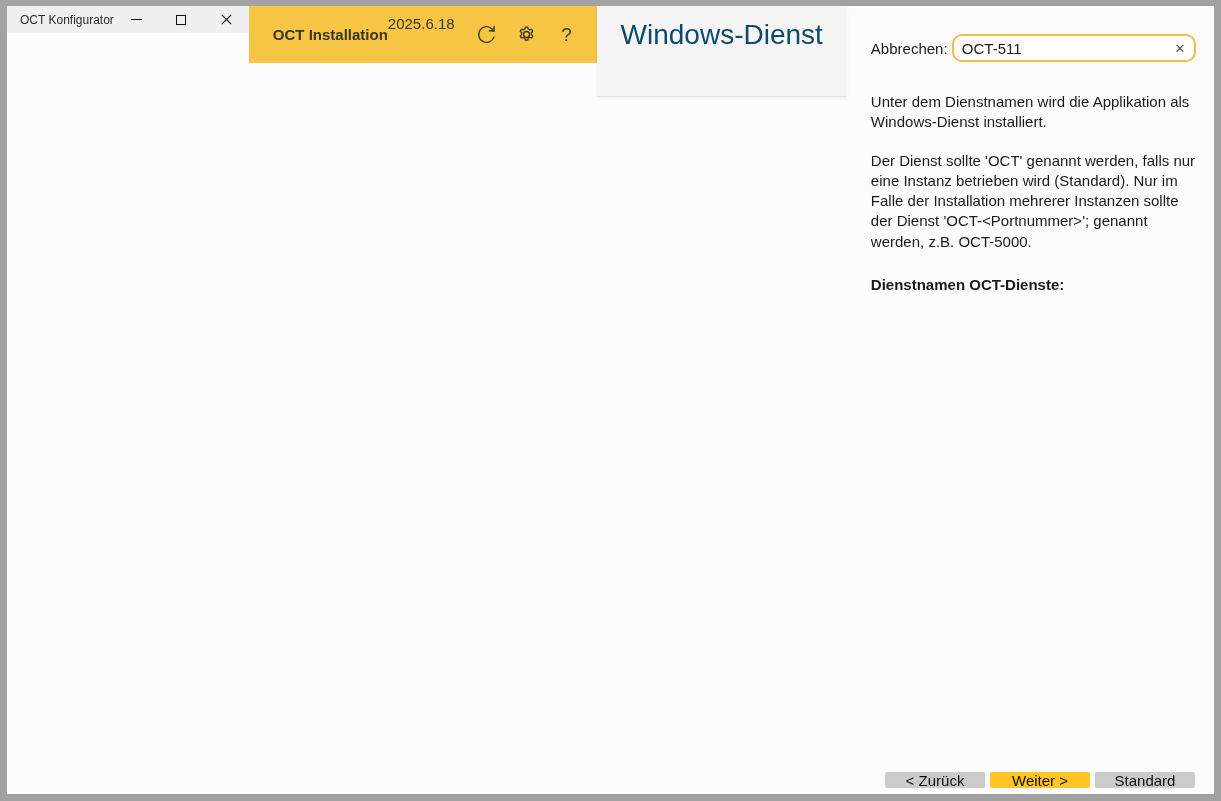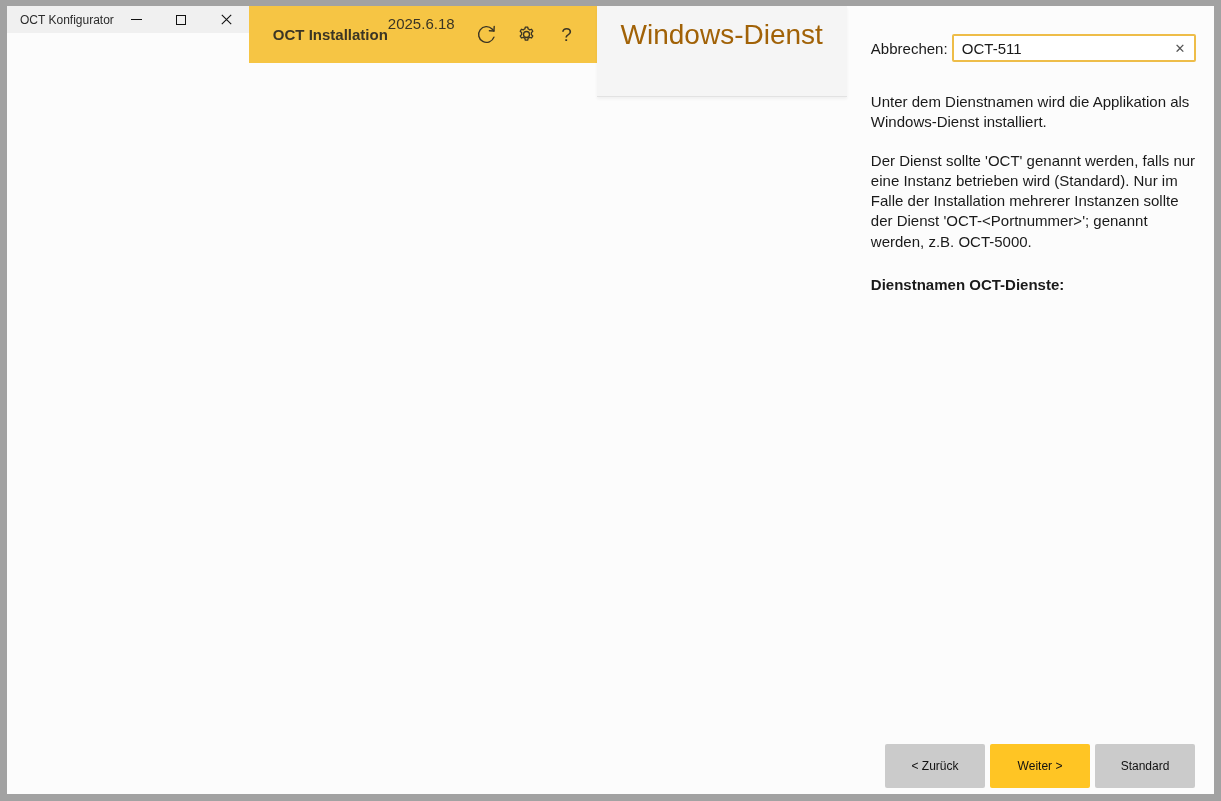--- a/index.html
+++ b/index.html
@@ -46,36 +46,36 @@
 
   
   .pageheader {
     height:91px; flex-shrink:0;
     background:#f5f5f5;
     padding:13px 24px 0 24px;
     border-bottom:1px solid #e2e2e2;
     box-shadow:0 2px 3px rgba(0,0,0,0.05);
     position:relative; z-index:2;
   }
-  .page-title { font-size:28px; font-weight:300; color:#a16207; line-height:1.15; }
+  .page-title { font-size:28px; font-weight:300; color:#0c4a6e; line-height:1.15; }
   .page-subtitle { font-size:15px; color:#2b2b2b; margin-top:3px; }
 
   
   .content {
     flex:1;
     background:#fcfcfc;
     padding:28px 18px 0 17px;
     position:relative;
   }
   .form-row { display:flex; align-items:center; }
   .form-label { flex:0 0 88px; font-size:15px; color:#1a1a1a; padding-left:7px; }
   .input-wrap { flex:1; position:relative; }
   .text-input {
     width:100%; height:28px;
-    border:2px solid #eebd49; border-radius:2px;
+    border:2px solid #eebd49; border-radius:10px;
     background:#ffffff;
     font-family:"Liberation Sans", sans-serif;
     font-size:15px; color:#1a1a1a;
     padding:0 32px 0 8px;
     outline:none;
   }
   .input-clear {
     position:absolute; right:6px; top:50%; transform:translateY(-50%);
     width:20px; height:20px;
     display:flex; align-items:center; justify-content:center;
@@ -87,24 +87,24 @@
   .p2 { margin-top:18px; max-width:1165px; }
   .services-heading { margin-top:23px; font-weight:bold; }
   .services-list { margin-top:13px; font-style:italic; max-width:1165px; }
 
   
   .footer {
     position:absolute; bottom:6px; right:19px;
     display:flex; gap:5px;
   }
   .btn {
-    min-width:100px; height:44px;
+    min-width:100px; height:16px;
     border:none; border-radius:2px;
     font-family:"Liberation Sans", sans-serif;
-    font-size:12px; color:#111;
+    font-size:15px; color:#111;
     background:#cbcbcb;
     padding:0 14px;
     display:flex; align-items:center; justify-content:center;
     cursor:default;
   }
   .btn-primary { background:#ffc524; }
 </style>
 </head>
 <body>
 

